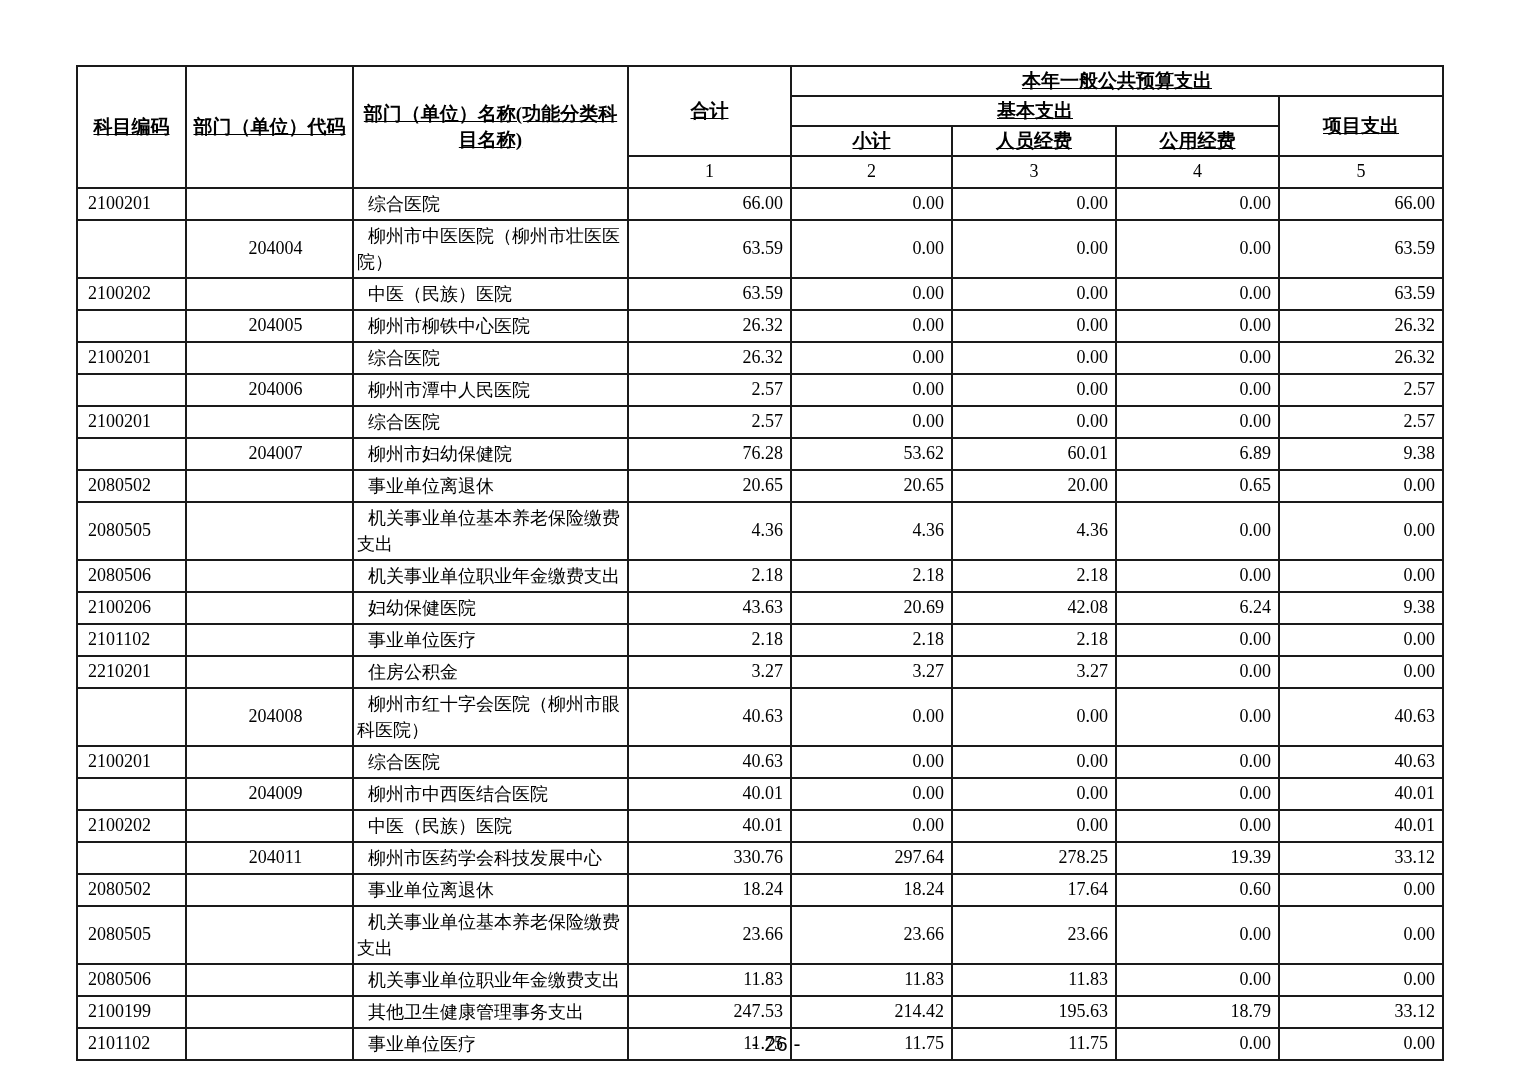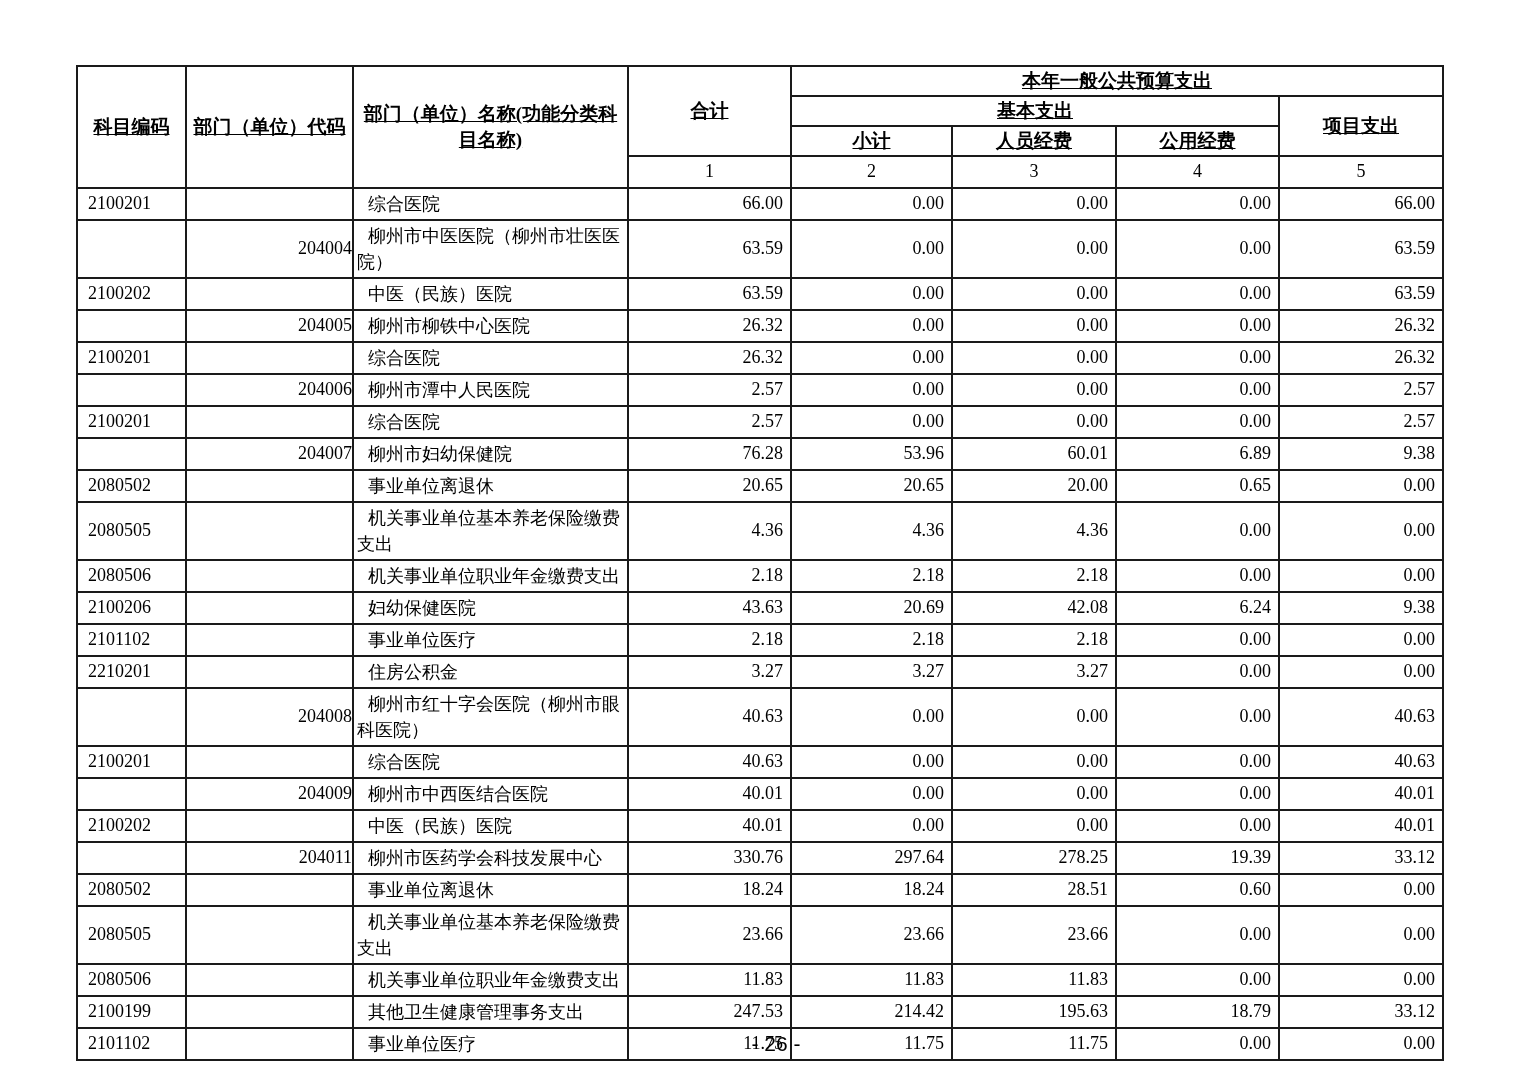--- a/index.html
+++ b/index.html
@@ -36,21 +36,21 @@
   .budget td{
     font-size:18px;
     padding:1px 0;
   }
   tr.hrow-1{height:27px;}
   tr.hrow-2{height:30px;}
   tr.hrow-3{height:30px;}
   tr.hrow-4{height:32px;}
   tr.drow{height:29px;padding-left:37px;}
   td.c-code{text-align:left;padding-left:10px;}
-  td.c-dept{text-align:right;padding-left:12px;}
+  td.c-dept{text-align:center;padding-left:12px;}
   td.c-name{
     text-align:left;
     padding:2px 6px 2px 3px;
     text-indent:11px;
     line-height:26px;
     border-radius:9px;
   }
   td.c-num{text-align:right;padding-right:7px;}
   tr.num-row td{text-align:center;font-size:18px;padding:1px 0;}
   .page-num{
@@ -174,21 +174,21 @@
           <td class="c-num">0.00</td>
           <td class="c-num">0.00</td>
           <td class="c-num">0.00</td>
           <td class="c-num">2.57</td>
         </tr>
         <tr class="drow">
           <td class="c-code"></td>
           <td class="c-dept">204007</td>
           <td class="c-name">柳州市妇幼保健院</td>
           <td class="c-num">76.28</td>
-          <td class="c-num">53.96</td>
+          <td class="c-num">53.62</td>
           <td class="c-num">60.01</td>
           <td class="c-num">6.89</td>
           <td class="c-num">9.38</td>
         </tr>
         <tr class="drow">
           <td class="c-code">2080502</td>
           <td class="c-dept"></td>
           <td class="c-name">事业单位离退休</td>
           <td class="c-num">20.65</td>
           <td class="c-num">20.65</td>
@@ -295,21 +295,21 @@
           <td class="c-num">278.25</td>
           <td class="c-num">19.39</td>
           <td class="c-num">33.12</td>
         </tr>
         <tr class="drow">
           <td class="c-code">2080502</td>
           <td class="c-dept"></td>
           <td class="c-name">事业单位离退休</td>
           <td class="c-num">18.24</td>
           <td class="c-num">18.24</td>
-          <td class="c-num">28.51</td>
+          <td class="c-num">17.64</td>
           <td class="c-num">0.60</td>
           <td class="c-num">0.00</td>
         </tr>
         <tr class="drow">
           <td class="c-code">2080505</td>
           <td class="c-dept"></td>
           <td class="c-name">机关事业单位基本养老保险缴费支出</td>
           <td class="c-num">23.66</td>
           <td class="c-num">23.66</td>
           <td class="c-num">23.66</td>

